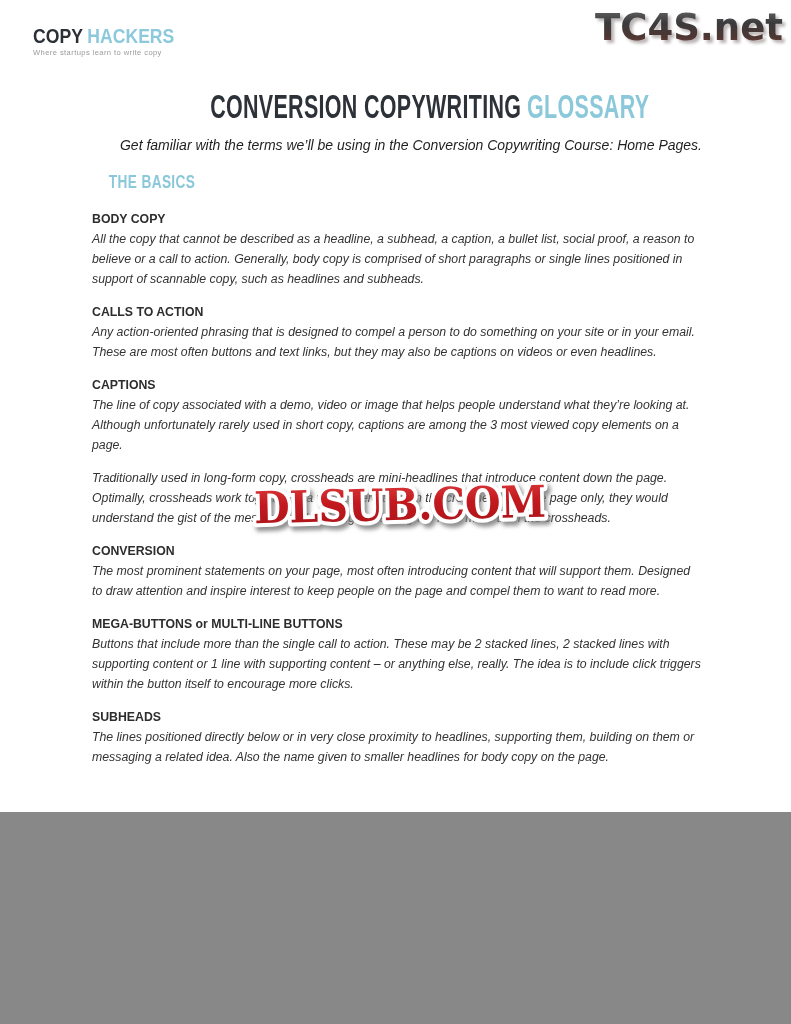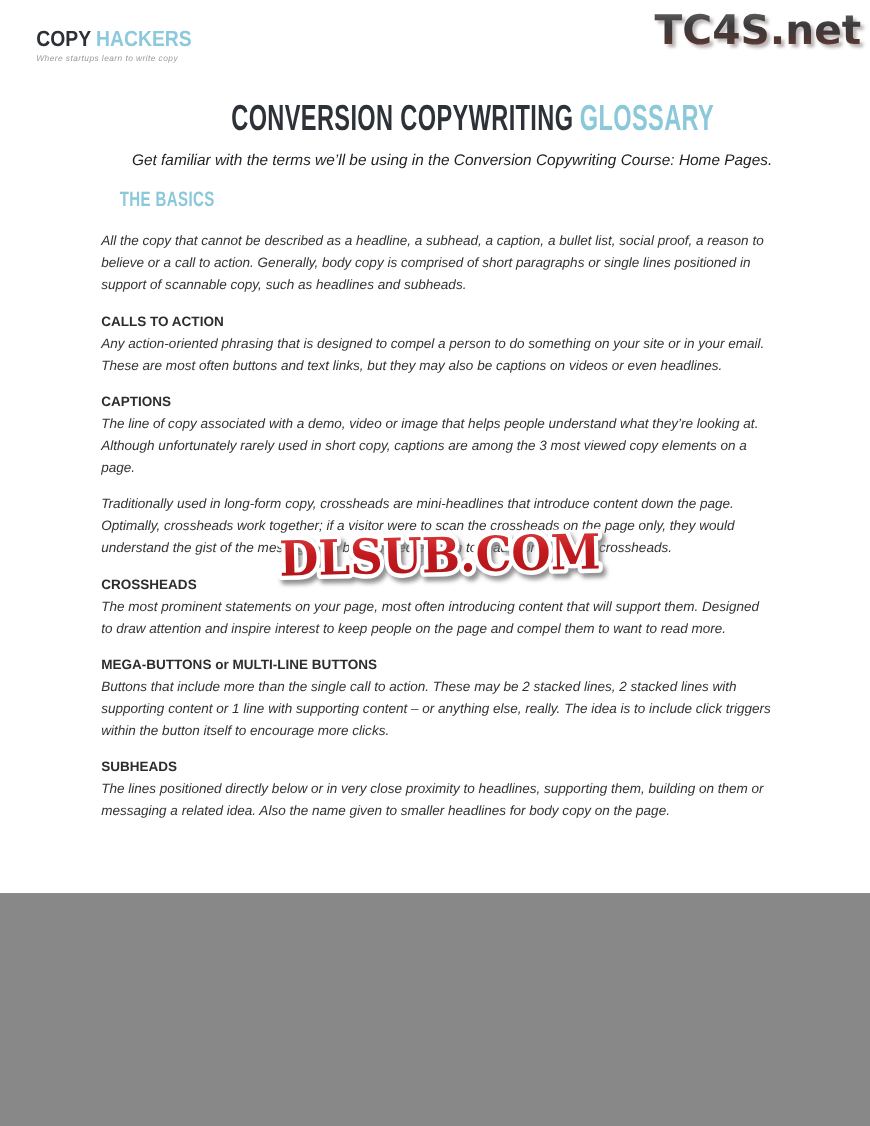--- a/index.html
+++ b/index.html
@@ -20,21 +20,21 @@
     transform: scaleX(0.88);
     transform-origin: left center;
     white-space: nowrap;
     font-weight: bold;
     font-size: 20px;
     letter-spacing: 0px;
     line-height: 22px;
   }
   .logo-copy    { color: #2b2f36; }
   .logo-hackers { color: #8cc9dc; margin-left: 5px; }
-  .logo-tagline { font-size: 7.6px; color: #9a9a9a; margin-top: 1px; letter-spacing: 0.4px; font-style: italic; }
+  .logo-tagline { font-size: 7.6px; color: #9a9a9a; margin-top: 1px; letter-spacing: 0.4px; }
 
   
   .wm-tc4s {
     position: absolute; top: 1px; right: 3px;
     filter: drop-shadow(3px 3px 1.5px rgba(150,140,140,0.65));
   }
   .wm-dlsub {
     position: absolute; left: 240px; top: 472px;
     filter: drop-shadow(3px 4px 2px rgba(125,125,125,0.85));
   }
@@ -141,35 +141,36 @@
     </h1>
 
     <p class="subtitle">Get familiar with the terms we’ll be using in the Conversion Copywriting Course: Home Pages.</p>
 
     <h2 class="basics">
       <span class="basics-inner">THE BASICS</span>
     </h2>
 
     <div class="glossary">
       <div class="entry">
+        <h3>BODY COPY</h3>
         <p>All the copy that cannot be described as a headline, a subhead, a caption, a bullet list, social proof, a reason to believe or a call to action. Generally, body copy is comprised of short paragraphs or single lines positioned in support of scannable copy, such as headlines and subheads.</p>
       </div>
       <div class="entry">
         <h3>CALLS TO ACTION</h3>
         <p>Any action-oriented phrasing that is designed to compel a person to do something on your site or in your email. These are most often buttons and text links, but they may also be captions on videos or even headlines.</p>
       </div>
       <div class="entry">
         <h3>CAPTIONS</h3>
         <p>The line of copy associated with a demo, video or image that helps people understand what they’re looking at. Although unfortunately rarely used in short copy, captions are among the 3 most viewed copy elements on a page.</p>
       </div>
       <div class="entry">
         <p>Traditionally used in long-form copy, crossheads are mini-headlines that introduce content down the page. Optimally, crossheads work together; if a visitor were to scan the crossheads on the page only, they would understand the gist of the message and be intrigued enough to read more than the crossheads.</p>
       </div>
       <div class="entry">
-        <h3>CROSSHEADS</h3>
+        <h3>CONVERSION</h3>
         <p>The most prominent statements on your page, most often introducing content that will support them. Designed to draw attention and inspire interest to keep people on the page and compel them to want to read more.</p>
       </div>
       <div class="entry">
         <h3>MEGA-BUTTONS or MULTI-LINE BUTTONS</h3>
         <p>Buttons that include more than the single call to action. These may be 2 stacked lines, 2 stacked lines with supporting content or 1 line with supporting content – or anything else, really. The idea is to include click triggers within the button itself to encourage more clicks.</p>
       </div>
       <div class="entry">
         <h3>SUBHEADS</h3>
         <p>The lines positioned directly below or in very close proximity to headlines, supporting them, building on them or messaging a related idea. Also the name given to smaller headlines for body copy on the page.</p>
       </div>

